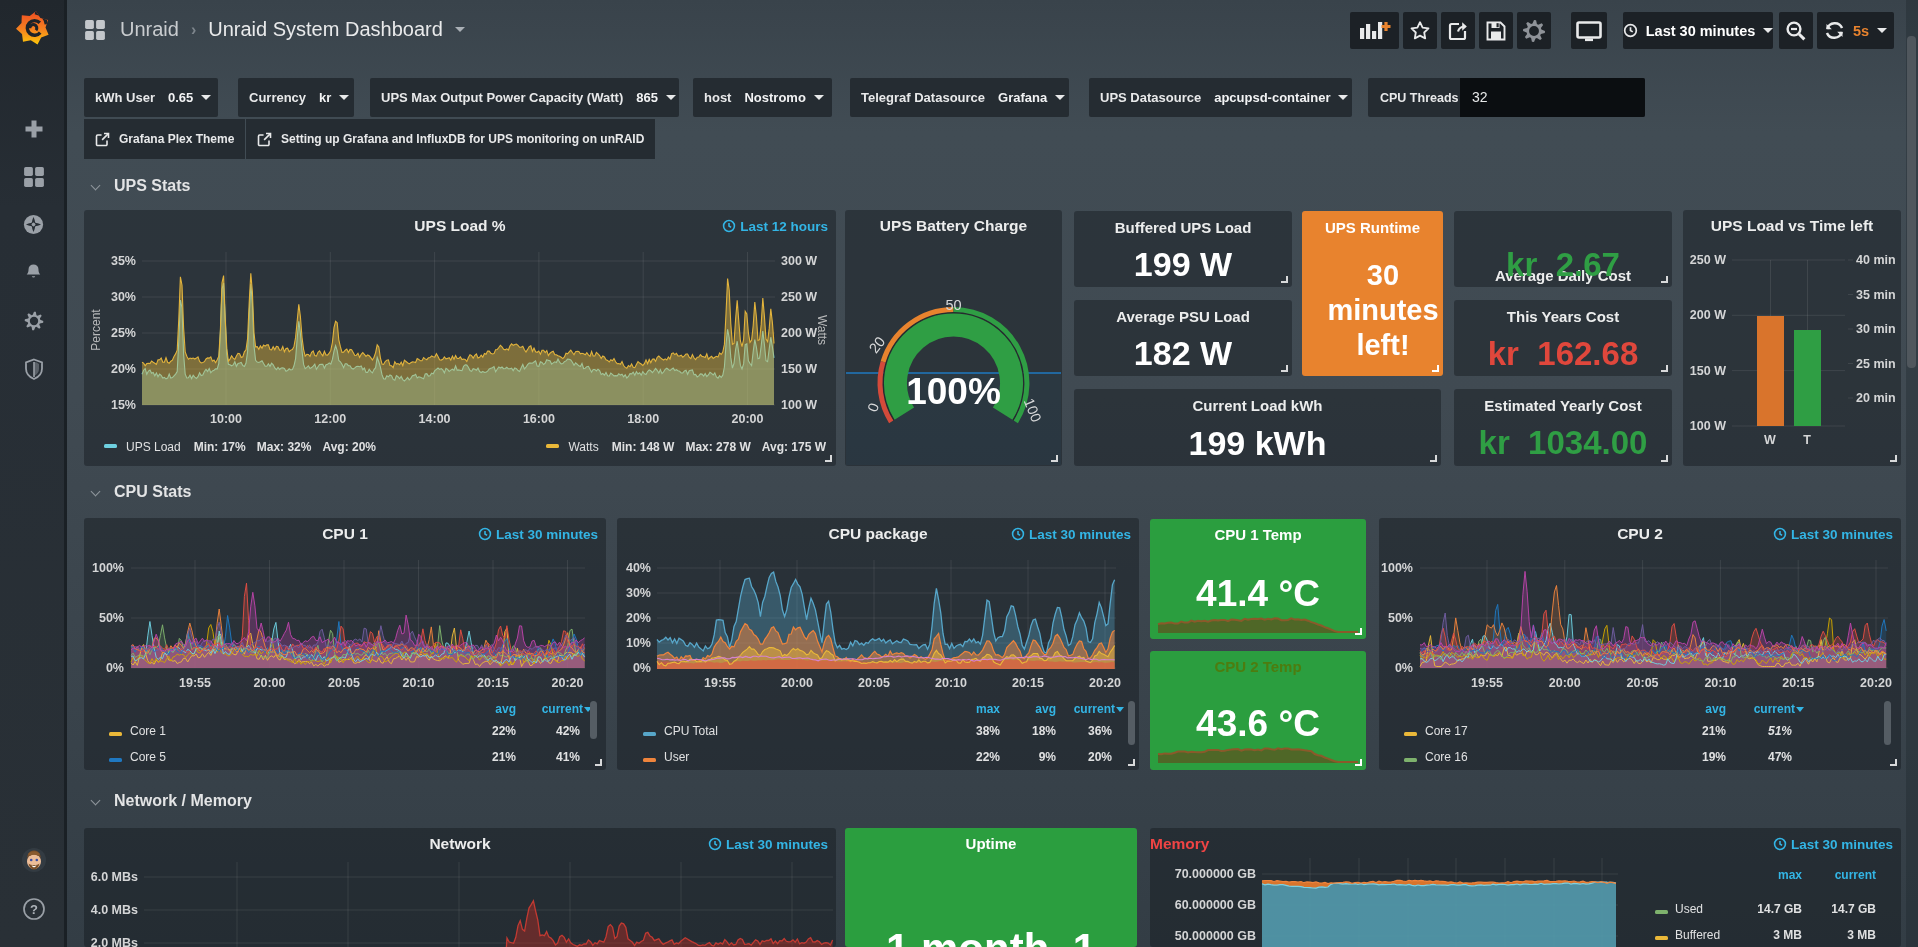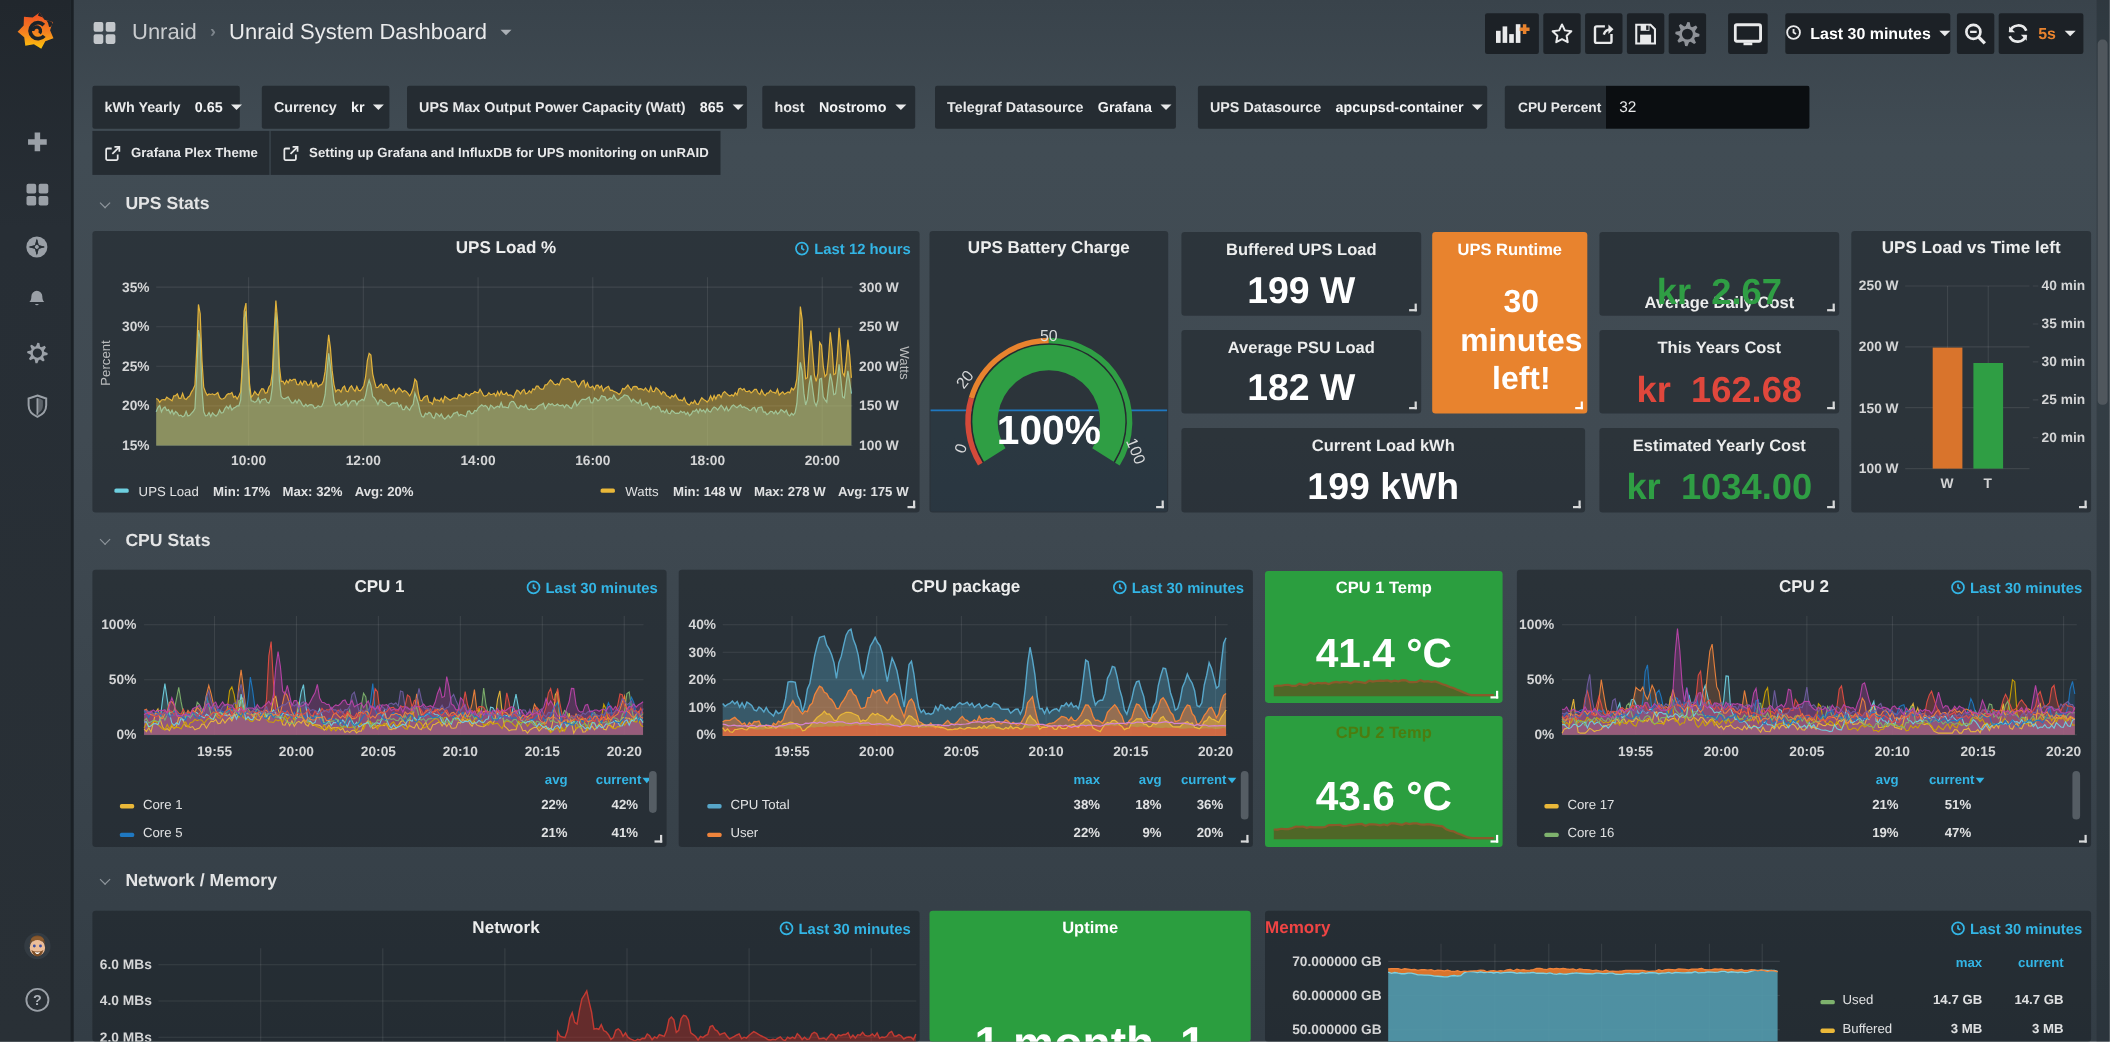--- a/index.html
+++ b/index.html
@@ -154,21 +154,21 @@
     <svg width="21" height="21" viewBox="0 0 22 22">
       <path d="M18.9 8.4A8.2 8.2 0 0 0 3.4 9.4" fill="none" stroke="#e9eaeb" stroke-width="2.6"></path>
       <path d="M2.6 4.2v5.6h5.6z" fill="#e9eaeb"></path>
       <path d="M3.1 13.6a8.2 8.2 0 0 0 15.5-1" fill="none" stroke="#e9eaeb" stroke-width="2.6"></path>
       <path d="M19.4 17.8v-5.6h-5.6z" fill="#e9eaeb"></path>
     </svg>
     <span style="color:#e8832e;font-weight:700;font-size:14.5px;margin-left:8px">5s</span>
     <span class="caret"></span>
   </div>
 <div class="vbox" style="left:84px;width:134px;">
-    <b>kWh Yearly</b>
+    <b>kWh User</b>
     <span class="val">0.65</span>
     <span class="caret"></span>
   </div>
 <div class="vbox" style="left:238px;width:116px;">
     <b>Currency</b>
     <span class="val">kr</span>
     <span class="caret"></span>
   </div>
 <div class="vbox" style="left:370px;width:309px;">
     <b>UPS Max Output Power Capacity (Watt)</b>
@@ -184,21 +184,21 @@
     <b>Telegraf Datasource</b>
     <span class="val">Grafana</span>
     <span class="caret"></span>
   </div>
 <div class="vbox" style="left:1089px;width:263px;">
     <b>UPS Datasource</b>
     <span class="val">apcupsd-container</span>
     <span class="caret"></span>
   </div>
 <div class="vbox" style="left:1368px;width:277px;padding:0;overflow:hidden">
-    <b style="padding-left:12px;font-size:12.5px">CPU Percent</b>
+    <b style="padding-left:12px;font-size:12.5px">CPU Threads</b>
     <span style="position:absolute;left:92px;right:0;top:0;bottom:0;background:#0b0e11;color:#e8e9ea;line-height:39px;padding-left:12px;font-size:14px">32</span>
   </div>
 <div class="lnk" style="left:84px;font-size:12px;padding:16px 11px;"><svg width="15" height="15" viewBox="0 0 16 16" style="vertical-align:-2px">
       <path d="M12.8 9v4.2a1.2 1.2 0 0 1-1.2 1.2H2.8a1.2 1.2 0 0 1-1.2-1.2V4.4a1.2 1.2 0 0 1 1.2-1.2H7" fill="none" stroke="#e8e9ea" stroke-width="1.7"></path>
       <path d="M9.6 1.6h4.8v4.8" fill="none" stroke="#e8e9ea" stroke-width="1.7"></path>
       <path d="M14 2L7.6 8.4" fill="none" stroke="#e8e9ea" stroke-width="1.7"></path>
     </svg>Grafana Plex Theme</div>
 <div class="lnk" style="left:246px;font-size:12px;padding:0 11px;"><svg width="15" height="15" viewBox="0 0 16 16" style="vertical-align:-2px">
       <path d="M12.8 9v4.2a1.2 1.2 0 0 1-1.2 1.2H2.8a1.2 1.2 0 0 1-1.2-1.2V4.4a1.2 1.2 0 0 1 1.2-1.2H7" fill="none" stroke="#e8e9ea" stroke-width="1.7"></path>
       <path d="M9.6 1.6h4.8v4.8" fill="none" stroke="#e8e9ea" stroke-width="1.7"></path>
@@ -492,21 +492,21 @@
 <div style="position:absolute;left:643px;top:751px;"><span class="lg-sw" style="background:#ef843c"></span></div>
 <div style="position:absolute;left:664px;top:750px;" class="legend">User</div>
 <div style="position:absolute;left:940px;top:750px;width:60px;text-align:right;" class="legend lg-v">22%</div>
 <div style="position:absolute;left:996px;top:750px;width:60px;text-align:right;" class="legend lg-v">9%</div>
 <div style="position:absolute;left:1052px;top:750px;width:60px;text-align:right;" class="legend lg-v">20%</div>
 <div style="position:absolute;left:1666px;top:702px;width:60px;text-align:right;" class="lg-h">avg</div>
 <div style="position:absolute;left:1732px;top:702px;width:60px;text-align:right;" class="lg-h">current<span class="caret" style="border-top-color:#33b5e5;border-left-width:4px;border-right-width:4px;border-top-width:5px;margin-left:1px;margin-right:-12px"></span></div>
 <div style="position:absolute;left:1404px;top:725px;"><span class="lg-sw" style="background:#eab839"></span></div>
 <div style="position:absolute;left:1425px;top:724px;" class="legend">Core 17</div>
 <div style="position:absolute;left:1666px;top:724px;width:60px;text-align:right;" class="legend lg-v">21%</div>
-<div style="position:absolute;left:1732px;top:724px;width:60px;text-align:right;" class="legend lg-v">51%</div>
+<div style="position:absolute;left:1732px;top:724px;width:60px;text-align:right;font-style:italic;" class="legend lg-v">51%</div>
 <div style="position:absolute;left:1404px;top:751px;"><span class="lg-sw" style="background:#7eb26d"></span></div>
 <div style="position:absolute;left:1425px;top:750px;" class="legend">Core 16</div>
 <div style="position:absolute;left:1666px;top:750px;width:60px;text-align:right;" class="legend lg-v">19%</div>
 <div style="position:absolute;left:1732px;top:750px;width:60px;text-align:right;" class="legend lg-v">47%</div>
 <div class="sb-thumb" style="left:590px;top:701px;width:7px;height:38px;"></div>
 <div class="sb-thumb" style="left:1128px;top:701px;width:7px;height:44px;"></div>
 <div class="sb-thumb" style="left:1884px;top:701px;width:7px;height:44px;"></div>
 <div style="position:absolute;left:1150px;top:526px;width:216px;text-align:center;font-weight:700;font-size:15px;color:#fff;">CPU 1 Temp</div>
 <div style="position:absolute;left:1150px;top:573px;width:216px;text-align:center;font-weight:700;font-size:37px;color:#fff;">41.4 °C</div>
 <div style="position:absolute;left:1150px;top:658px;width:216px;text-align:center;font-weight:700;font-size:15px;color:#4d7c0f;">CPU 2 Temp</div>

